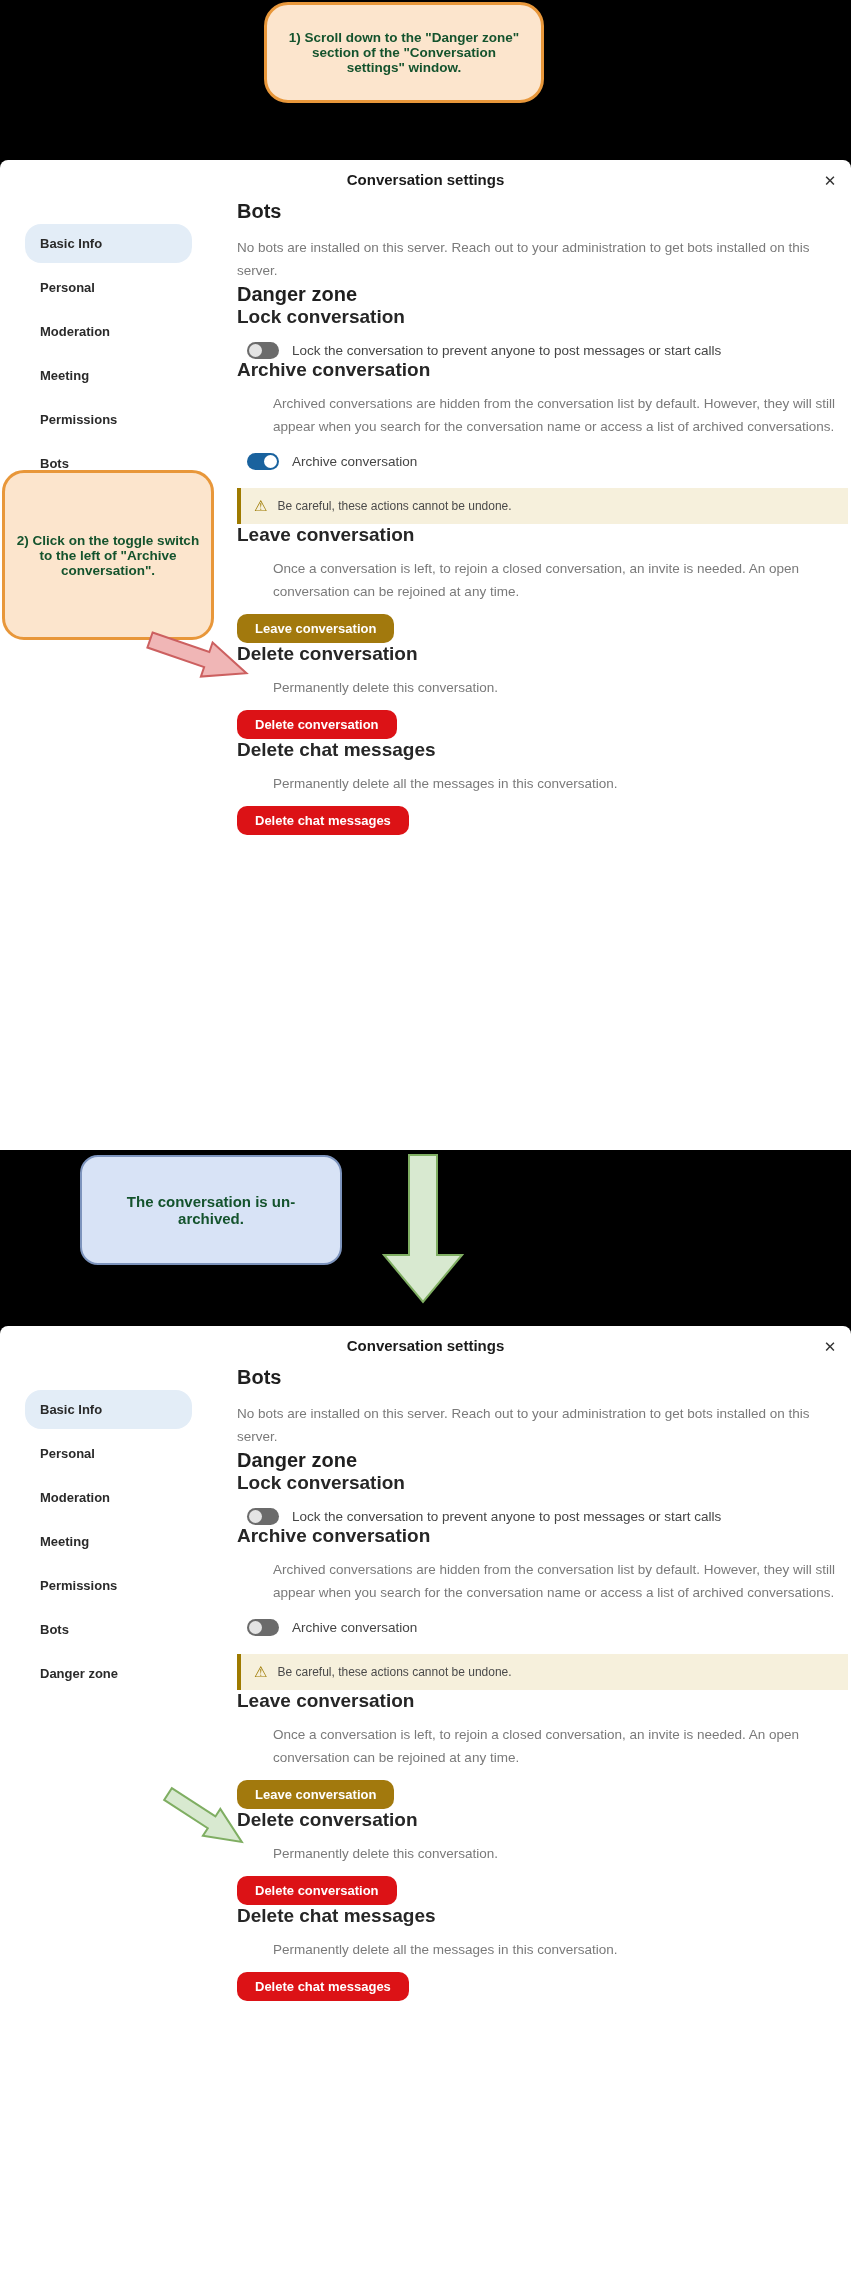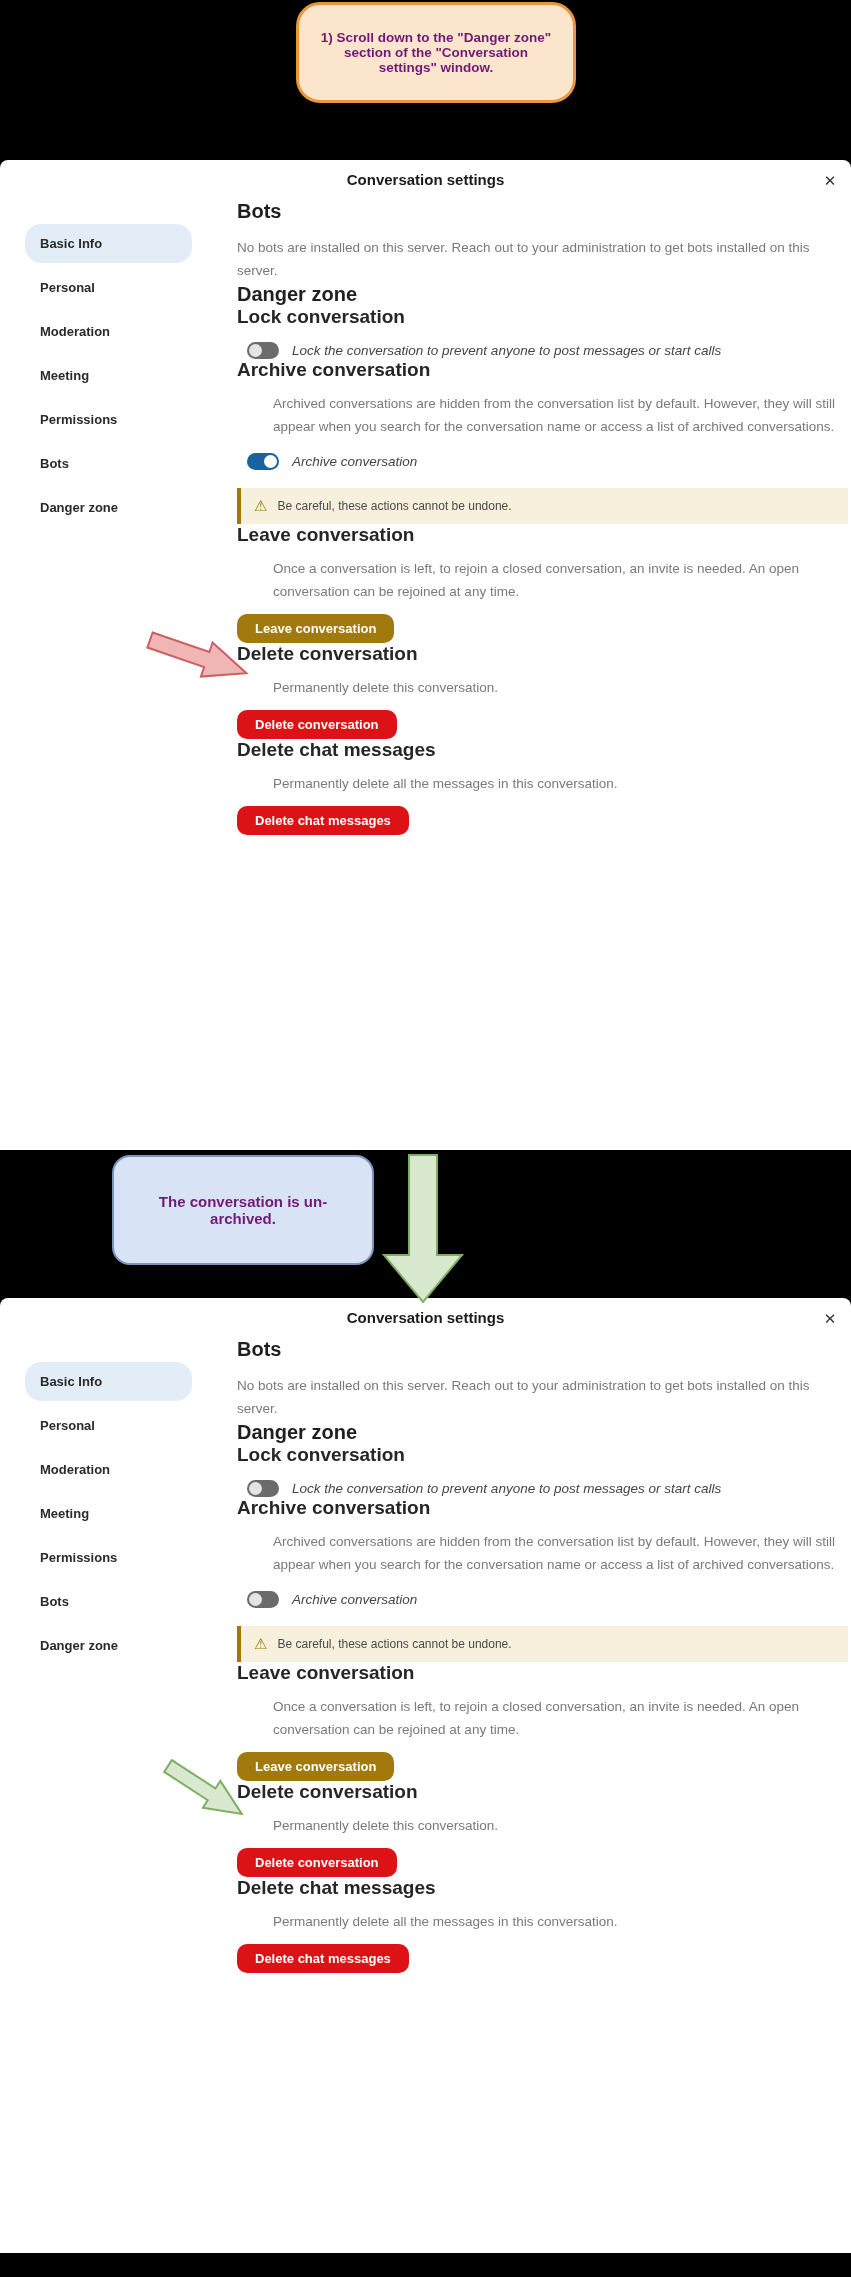--- a/index.html
+++ b/index.html
@@ -3,33 +3,33 @@
 <meta charset="utf-8">
 <style>
   html,body { margin:0; padding:0; }
   body {
     width:851px; height:2277px; position:relative; overflow:hidden;
     background:#000; font-family:"Liberation Sans", sans-serif;
   }
   
   .callout {
     box-sizing:border-box; display:flex; align-items:center; justify-content:center;
-    text-align:center; font-weight:bold; color:#701a75; position:absolute; z-index:5;margin-left:32px;
+    text-align:center; font-weight:bold; color:#14532d; position:absolute; z-index:5;
   }
   .callout.orange { background:#fce5cd; border:3px solid #e8973a; }
   .callout.blue   { background:#d8e3f6; border:2px solid #7d94bd; }
   .step1 { left:264px; top:2px; width:280px; height:101px; border-radius:24px; font-size:13.5px; padding:0 16px; }
   .step2 { left:2px; top:310px; width:212px; height:170px; border-radius:22px; font-size:13.5px; padding:0 8px; }
   .between-callout { left:80px; top:5px; width:262px; height:110px; border-radius:18px; font-size:15px; padding:0 34px; }
   .result-callout { left:0px; top:306px; width:232px; height:162px; border-radius:20px; font-size:14.5px; padding:0 8px; line-height:1.7; }
   .arrow-svg { position:absolute; z-index:6; }
 
   
   .top-band { height:160px; position:relative; }
-  .mid-band { height:148px; position:relative; }
+  .mid-band { height:176px; position:relative; }
   .window {
     width:851px; background:#fff; position:relative;
     border-radius:8px 8px 0 0;
   }
   .win1 { height:990px; }
   .win2 { height:955px; overflow:hidden; }
 
   .titlebar { height:40px; position:relative; }
   .win-title {
     position:absolute; left:0; right:0; top:11px; text-align:center;
@@ -55,21 +55,21 @@
   .bots-h { margin-top:16px; }
   .danger-h { margin-top:112px; }
   .content h4 { margin:0; font-size:19px; color:#262626; }
   .lock-h { margin-top:58px; }
   .archive-h { margin-top:22px; }
   .sect-h { margin-top:30px; }
   .leave-h { margin-top:28px; }
   p.desc { margin:14px 0 0 0; font-size:13.5px; color:#7a7a7a; line-height:1.7; max-width:600px; }
   p.desc.tight { margin-top:12px;margin-left:36px; }
 
-  .toggle-row { display:flex; align-items:center; gap:13px; margin-top:14px; margin-left:10px;font-style:italic; }
+  .toggle-row { display:flex; align-items:center; gap:13px; margin-top:14px; margin-left:10px; }
   .toggle { width:32px; height:17px; border-radius:9px; position:relative; flex-shrink:0; background:#6b6b6b; }
   .toggle .knob { position:absolute; top:2px; width:13px; height:13px; border-radius:50%; }
   .toggle.off { background:#6b6b6b; }
   .toggle.off .knob { left:2px; background:#e4e4e4; }
   .toggle.on { background:#19629e; }
   .toggle.on .knob { right:2px; background:#ffffff; }
   .toggle-label { font-size:13.5px; color:#454545; }
 
   .warning-row {
     margin-top:18px; margin-right:-11px; height:36px;
@@ -144,20 +144,21 @@
       <h4 class="sect-h">Delete conversation</h4>
       <p class="desc tight">Permanently delete this conversation.</p>
       <button class="btn danger">Delete conversation</button>
 
       <h4 class="sect-h">Delete chat messages</h4>
       <p class="desc tight">Permanently delete all the messages in this conversation.</p>
       <button class="btn danger">Delete chat messages</button>
     </div>
   </div>
 
+  <div class="callout orange step2">2) Click on the toggle switch to the left of "Archive conversation".</div>
   <svg class="arrow-svg" style="left:144px; top:466px;" width="130" height="70" viewBox="0 0 130 70">
     <g transform="translate(6,14) rotate(19)">
       <path d="M0,-8 L60,-8 L60,-18 L102,0 L60,18 L60,8 L0,8 Z" fill="#f0b6b6" stroke="#cc6060" stroke-width="2"></path>
     </g>
   </svg>
 </div>
 
 <div class="mid-band">
   <div class="callout blue between-callout">The conversation is un-archived.</div>
   <svg class="arrow-svg" style="left:382px; top:4px;" width="82" height="152" viewBox="0 0 82 152">

